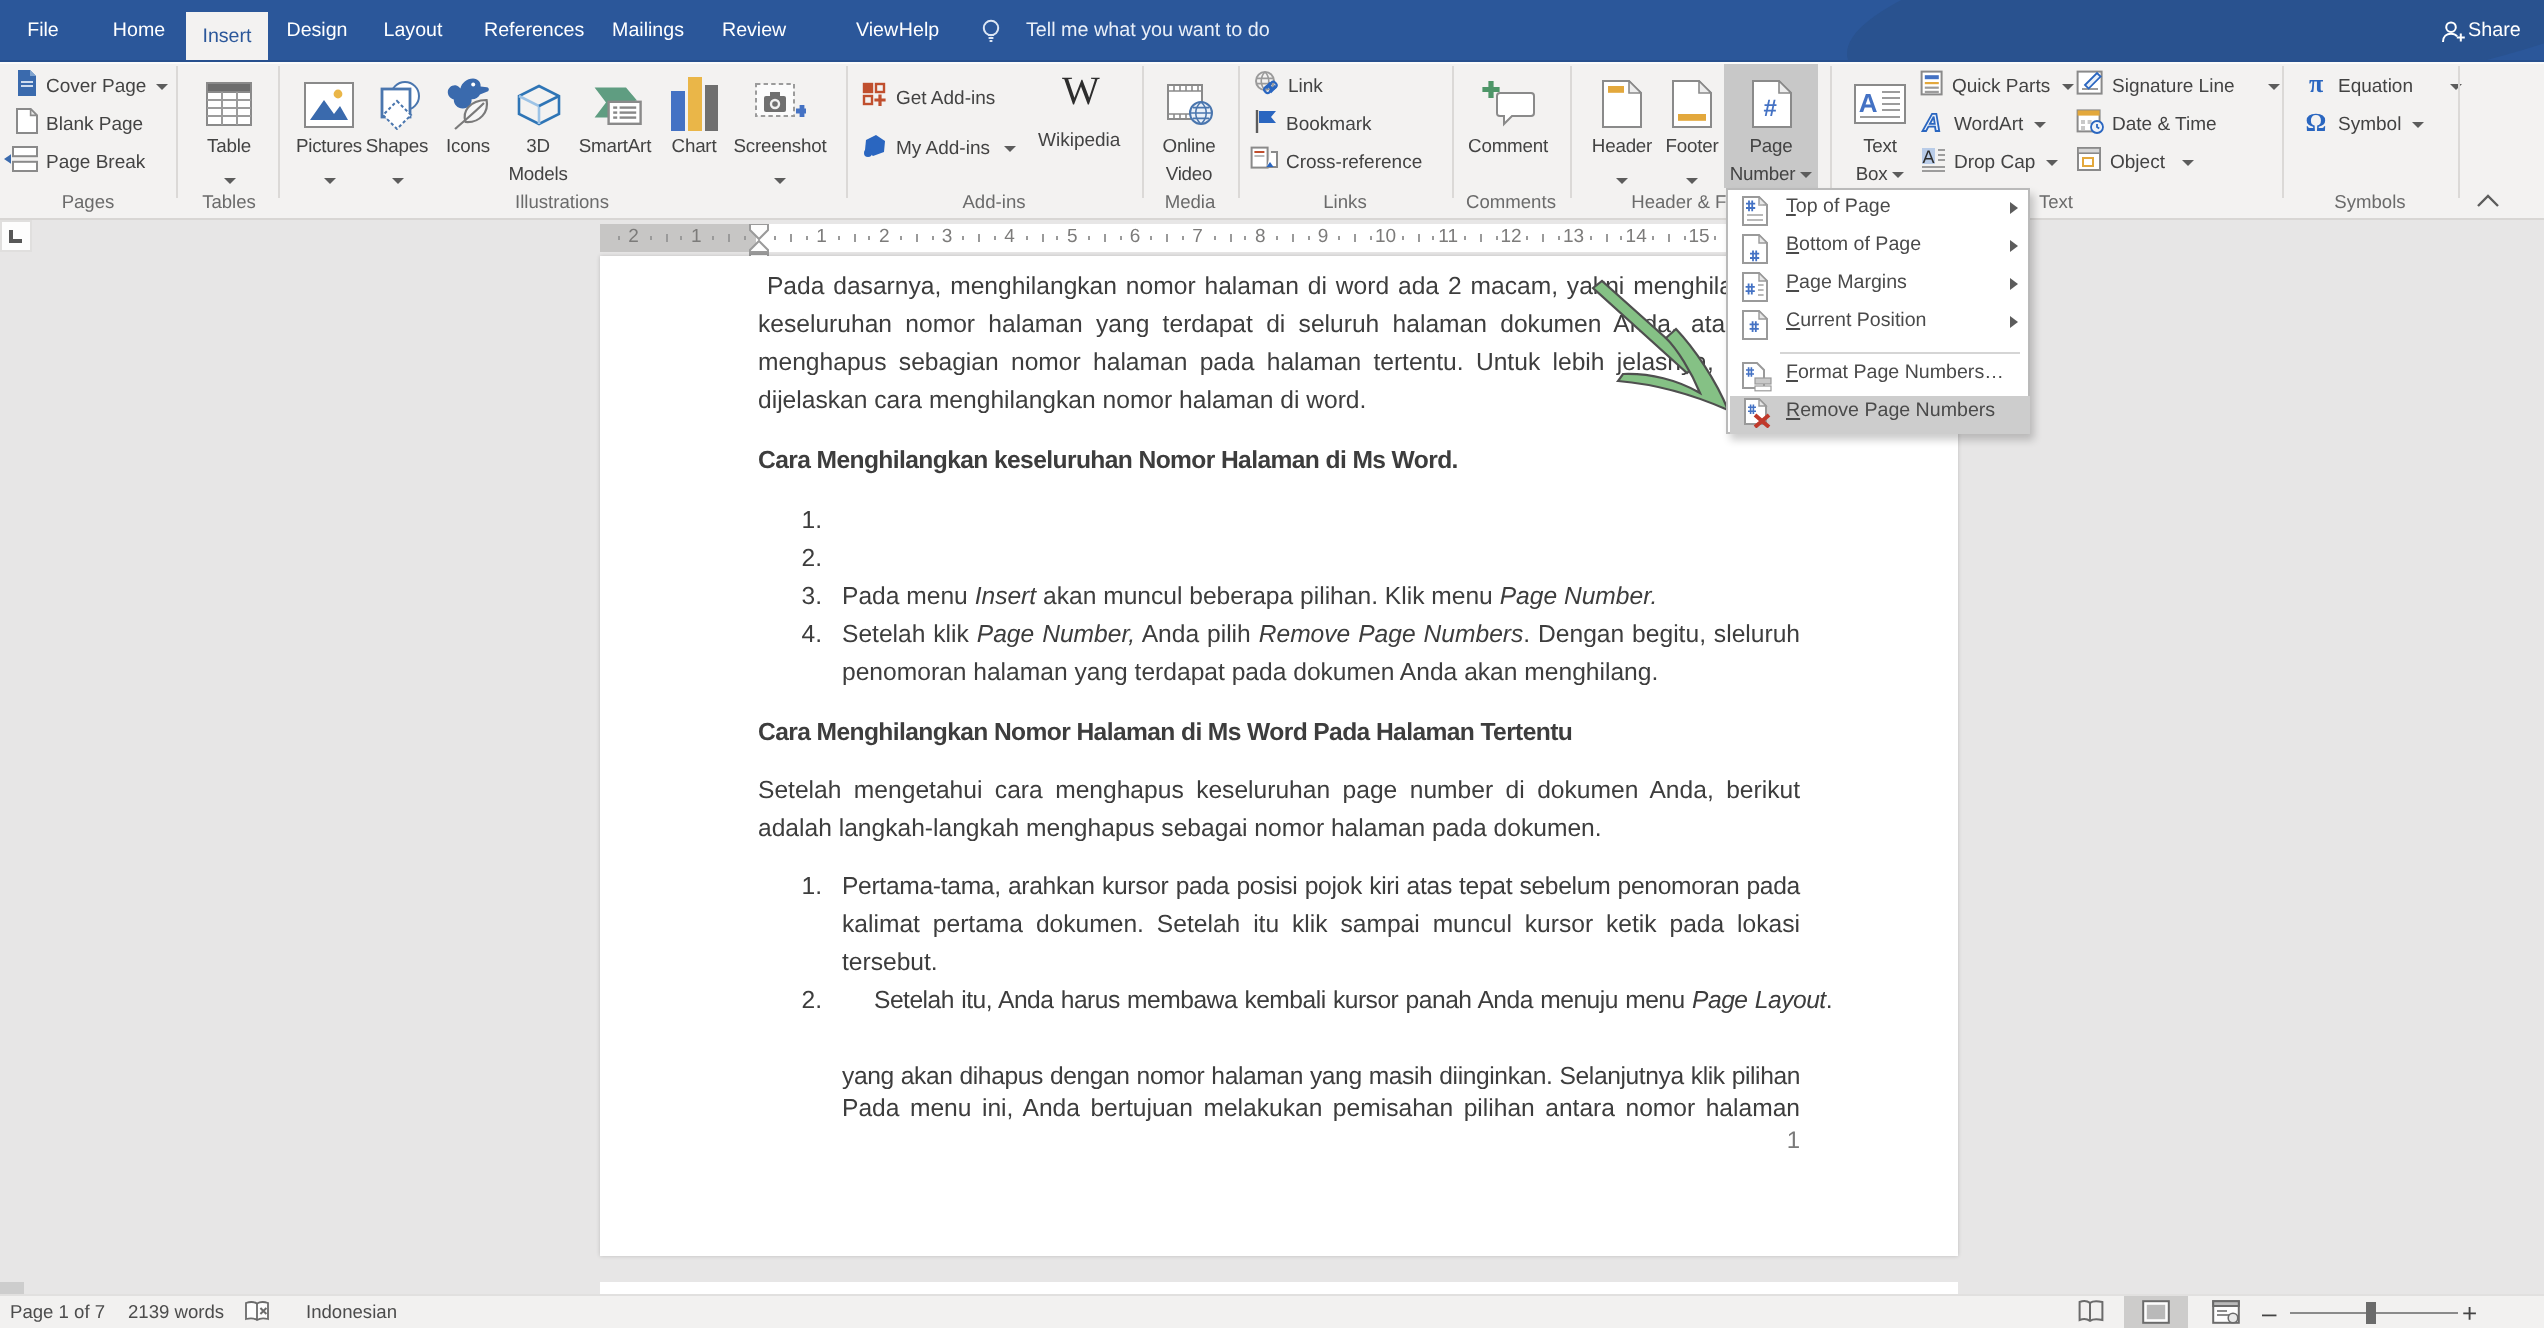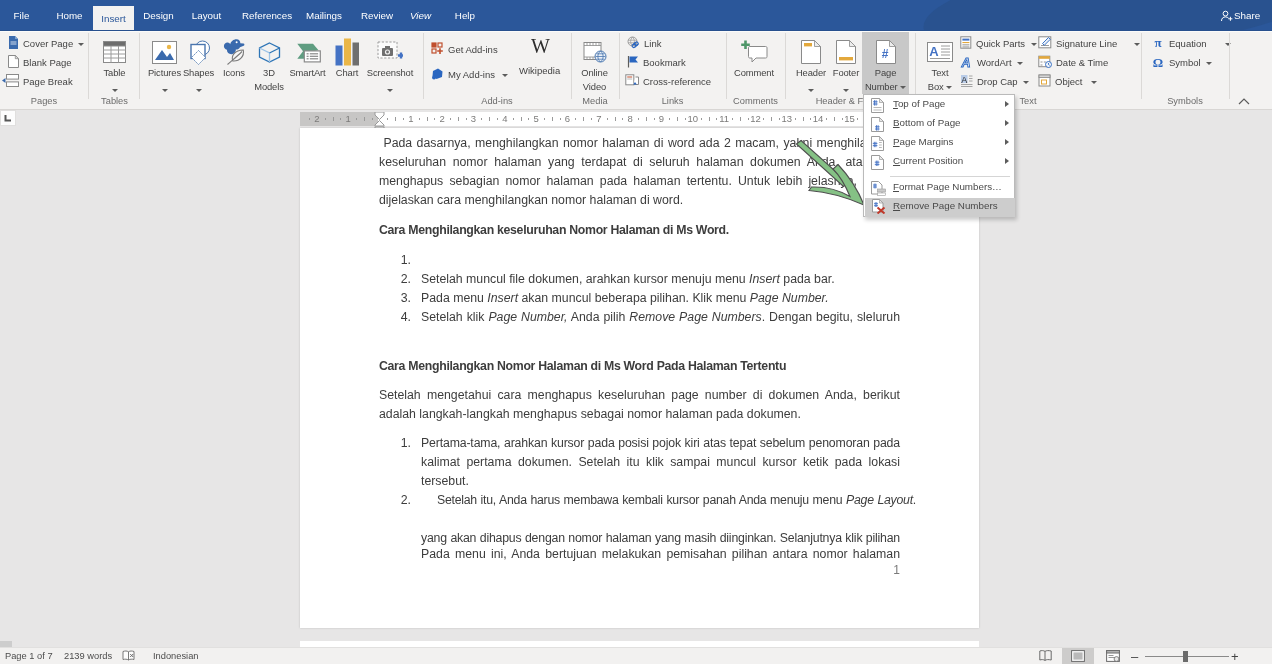--- a/index.html
+++ b/index.html
@@ -62,22 +62,28 @@
   <div class="deco"></div>
   <div style="position:absolute;left:0;top:29.5px;width:1272px;height:1.5px;background:#27508e;z-index:5;"></div>
   <div class="tab" style="left:6px;width:31px;">File</div>
   <div class="tab" style="left:54px;width:31px;">Home</div>
   <div class="tab active" style="left:93px;width:41px;">Insert</div>
   <div class="tab" style="left:143px;width:31px;">Design</div>
   <div class="tab" style="left:191px;width:31px;">Layout</div>
   <div class="tab" style="left:242px;width:43px;">References</div>
   <div class="tab" style="left:303px;width:42px;">Mailings</div>
   <div class="tab" style="left:361px;width:31px;">Review</div>
-  <div class="tab" style="left:405px;width:31px;font-style:italic;">View</div>
-  <div class="tab" style="left:444px;width:31px;text-align:right;">Help</div>
+  <div class="tab" style="left:423px;width:31px;">View</div>
+  <div class="tab" style="left:444px;width:31px;">Help</div>
+  <div id="tellme"><svg width="13" height="13" viewBox="0 0 13 13" style="vertical-align:-4px;margin-right:11px">
+        <g fill="none" stroke="#dce6f4" stroke-width="1">
+          <circle cx="6.5" cy="5" r="3.6"></circle>
+          <path d="M5 8.5 L8 8.5 M5.3 10 L7.7 10 M5.8 11.5 L7.2 11.5" stroke-width="1.1"></path>
+        </g>
+      </svg>Tell me what you want to do</div>
   <div id="share"><svg width="13" height="12" viewBox="0 0 13 12" style="position:absolute;left:-14px;top:10px;">
         <g fill="none" stroke="#ffffff" stroke-width="1">
           <circle cx="5.5" cy="3.6" r="2.4"></circle>
           <path d="M1.5 11 C1.5 8.2 3.3 6.9 5.5 6.9 C6.8 6.9 7.9 7.4 8.6 8.2"></path>
           <path d="M10.4 6.8 L10.4 10.8 M8.4 8.8 L12.4 8.8"></path>
         </g>
       </svg>Share</div>
 </div>
 
 <div style="position:absolute;left:0;top:31px;width:1272px;height:1px;background:#fbfbfa;z-index:3;"></div>
@@ -196,20 +202,21 @@
           <rect x="5" y="7" width="11" height="8" rx="1" fill="#6f6f6f"></rect>
           <rect x="8" y="5" width="5" height="2.5" fill="#6f6f6f"></rect>
           <circle cx="10.5" cy="11" r="2.6" fill="#f0f0f0"></circle>
           <circle cx="10.5" cy="11" r="1.4" fill="#6f6f6f"></circle>
           <path d="M21 14.5 h6 M24 11.5 v6" stroke="#4472c4" stroke-width="2.4" fill="none"></path>
         </svg>
       </div>
     <div class="lbl">Screenshot</div>
     <div style="margin-top:4px;"><span class="caret"></span></div>
   </div>
+  <div class="glabel" style="left:139px;width:284px;">Illustrations</div>
   <div class="gsep" style="left:423px;"></div>
 
   <div class="smallrow" style="left:431px;top:9px;"><svg width="13" height="13" viewBox="0 0 13 13">
         <g stroke="#c04f2e" fill="none" stroke-width="1.2">
           <rect x="1" y="1" width="4" height="4" fill="#c04f2e"></rect>
           <rect x="7" y="1" width="4" height="4"></rect>
           <rect x="1" y="7" width="4" height="4"></rect>
         </g>
         <path d="M9 6.2 V12 M6.2 9 H11.8" stroke="#c04f2e" stroke-width="1.6"></path>
       </svg>Get Add-ins</div>
@@ -470,25 +477,25 @@
 <div id="page">
   <div class="dline" style="top:6px;">&nbsp;Pada dasarnya, menghilangkan nomor halaman di word ada 2 macam, yakni menghilangkan</div>
   <div class="dline" style="top:25px;">keseluruhan nomor halaman yang terdapat di seluruh halaman dokumen Anda, atau cara</div>
   <div class="dline" style="top:44px;">menghapus sebagian nomor halaman pada halaman tertentu. Untuk lebih jelasnya, berikut</div>
   <div class="dline dlast" style="top:63px;">dijelaskan cara menghilangkan nomor halaman di word.</div>
 
   <div class="dhead" style="top:93px;">Cara Menghilangkan keseluruhan Nomor Halaman di Ms Word.</div>
 
   <div class="lnum" style="left:97px;top:123px;">1.</div>
   <div class="lnum" style="left:97px;top:142px;">2.</div>
-  <div class="ltext dlast" style="top:142px;">Setelah muncul file dokumen, arahkan kursor menuju menu <i>Insert</i> pada bar.</div>
   <div class="lnum" style="left:97px;top:161px;">3.</div>
   <div class="ltext dlast" style="top:161px;">Pada menu <i>Insert</i> akan muncul beberapa pilihan. Klik menu <i>Page Number.</i></div>
   <div class="lnum" style="left:97px;top:180px;">4.</div>
   <div class="ltext" style="top:180px;">Setelah klik <i>Page Number,</i> Anda pilih <i>Remove Page Numbers</i>. Dengan begitu, sleluruh</div>
+  <div class="ltext dlast" style="top:199px;">penomoran halaman yang terdapat pada dokumen Anda akan menghilang.</div>
 
   <div class="dhead" style="top:229px;">Cara Menghilangkan Nomor Halaman di Ms Word Pada Halaman Tertentu</div>
 
   <div class="dline dlast" style="top:277px;">adalah langkah-langkah menghapus sebagai nomor halaman pada dokumen.</div>
   <div class="dline" style="top:258px;">Setelah mengetahui cara menghapus keseluruhan page number di dokumen Anda, berikut</div>
 
   <div class="lnum" style="left:97px;top:306px;">1.</div>
   <div class="ltext" style="top:306px;letter-spacing:-0.15px;">Pertama-tama, arahkan kursor pada posisi pojok kiri atas tepat sebelum penomoran pada</div>
   <div class="ltext" style="top:325px;">kalimat pertama dokumen. Setelah itu klik sampai muncul kursor ketik pada lokasi</div>
   <div class="ltext dlast" style="top:344px;">tersebut.</div>

